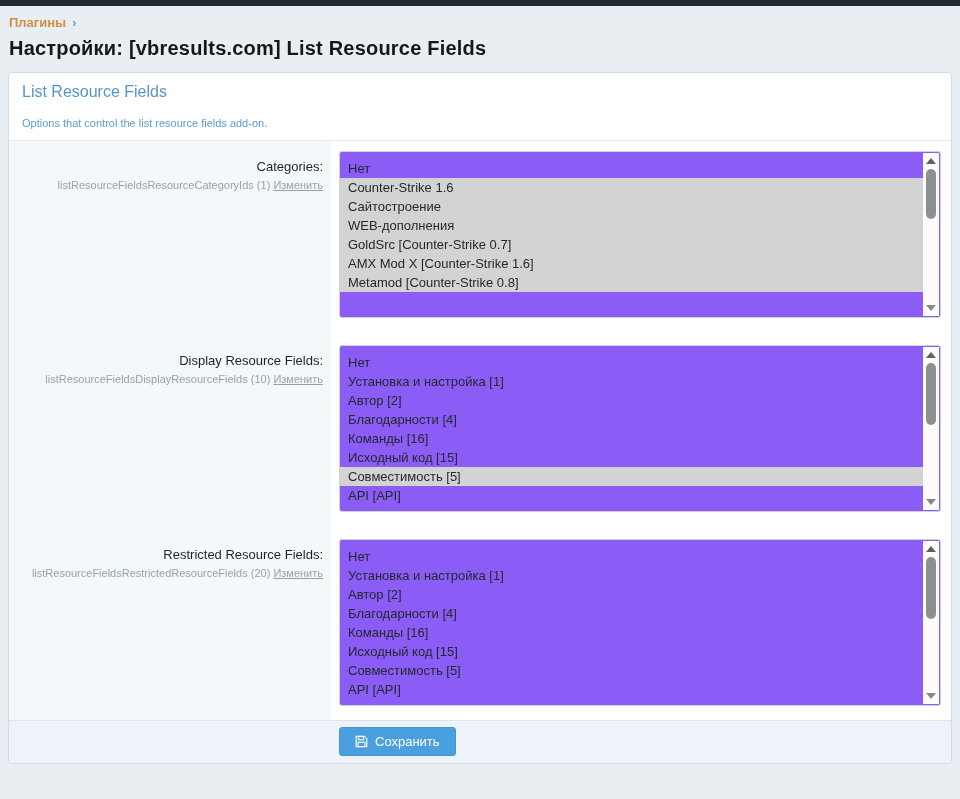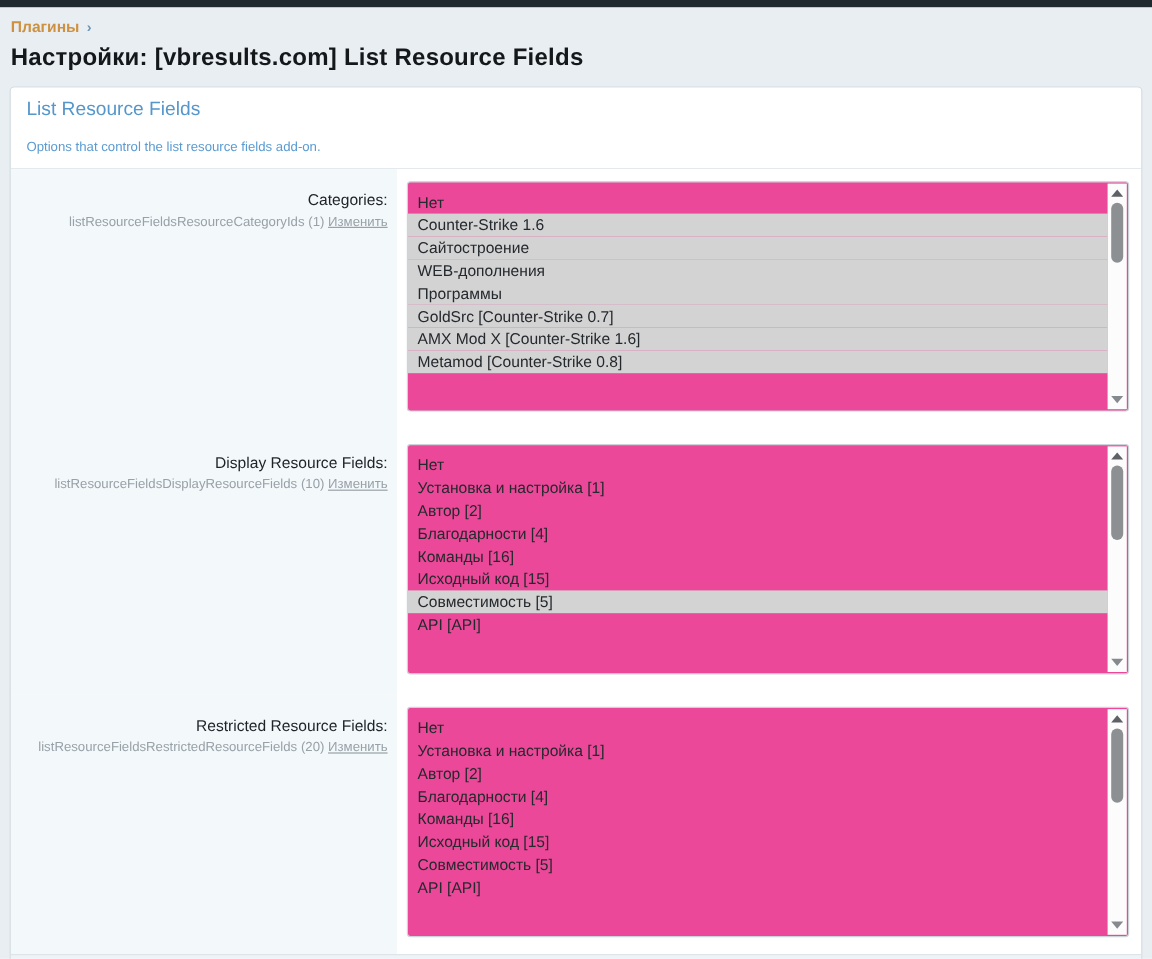--- a/index.html
+++ b/index.html
@@ -49,22 +49,22 @@
     font-size: 11px; color: #99a1a8; margin-top: 3px; line-height: 14px;
     white-space: nowrap;
   }
   .setting-var a { color: #99a1a8; text-decoration: underline; }
 
   .control-col { flex: 1; padding: 10px 10px 17px 8px; background: #ffffff; }
   .setting-row.last .control-col { padding-bottom: 14px; }
 
   .listbox {
     position: relative;
-    height: 192px;
-    background: #ec4899;
+    height: 167px;
+    background: #8b5cf6;
     border: 1px solid #ccd3d9;
     border-radius: 3px;
     overflow: hidden;
     padding-top: 7px;
     font-size: 13px;
   }
   .opt {
     height: 19px; line-height: 19px;
     padding-left: 8px;
     width: calc(100% - 17px);
@@ -131,21 +131,20 @@
           <span>(1)</span>
           <a href="#">Изменить</a>
         </div>
       </div>
       <div class="control-col">
         <div class="listbox">
           <div class="opt">Нет</div>
             <div class="opt sel">Counter-Strike 1.6</div>
             <div class="opt sel">Сайтостроение</div>
             <div class="opt sel">WEB-дополнения</div>
-            <div class="opt sel">Программы</div>
             <div class="opt sel">GoldSrc [Counter-Strike 0.7]</div>
             <div class="opt sel">AMX Mod X [Counter-Strike 1.6]</div>
             <div class="opt sel">Metamod [Counter-Strike 0.8]</div>
             <div class="sb">
             <div class="sb-up"></div>
             <div class="sb-thumb" style="top:16px;height:50px;"></div>
             <div class="sb-down"></div>
           </div>
         </div>
       </div>

